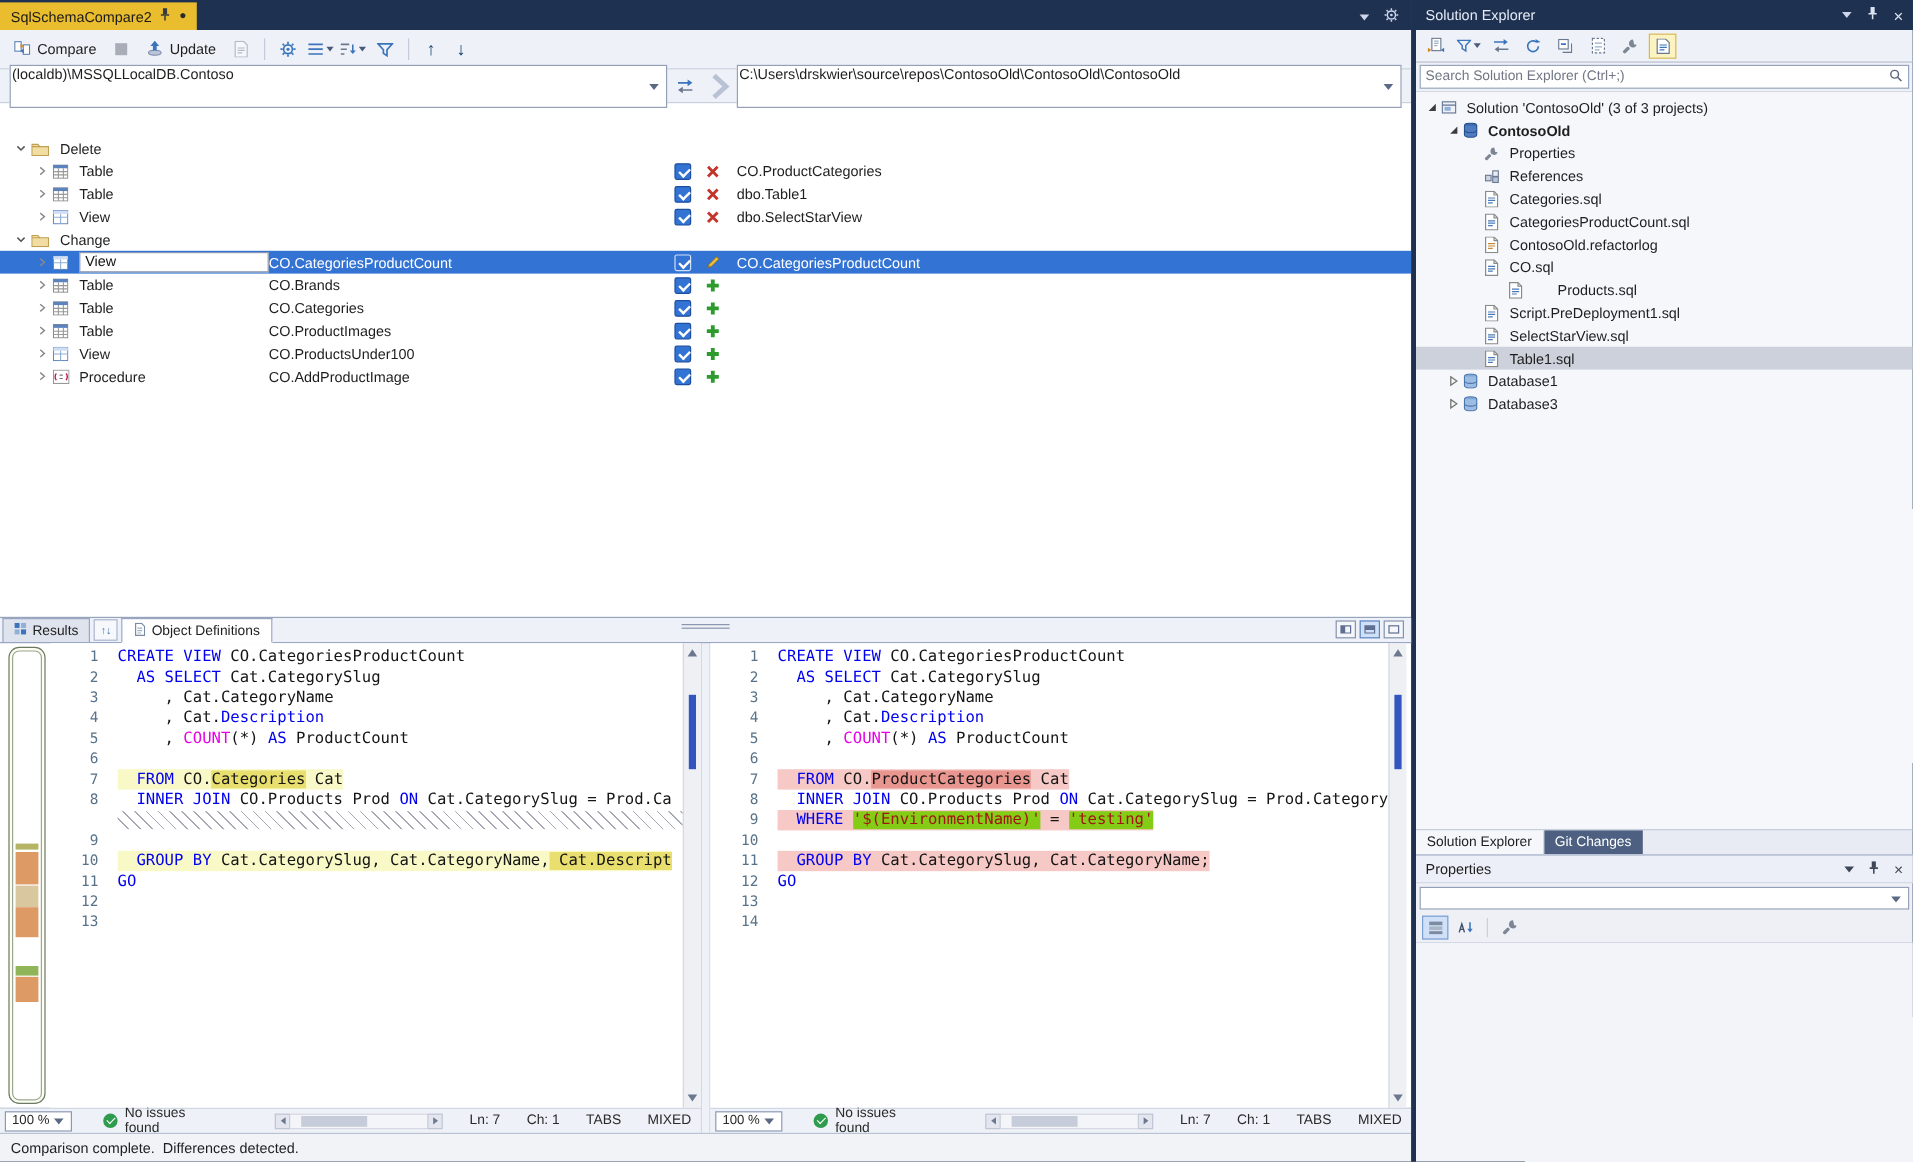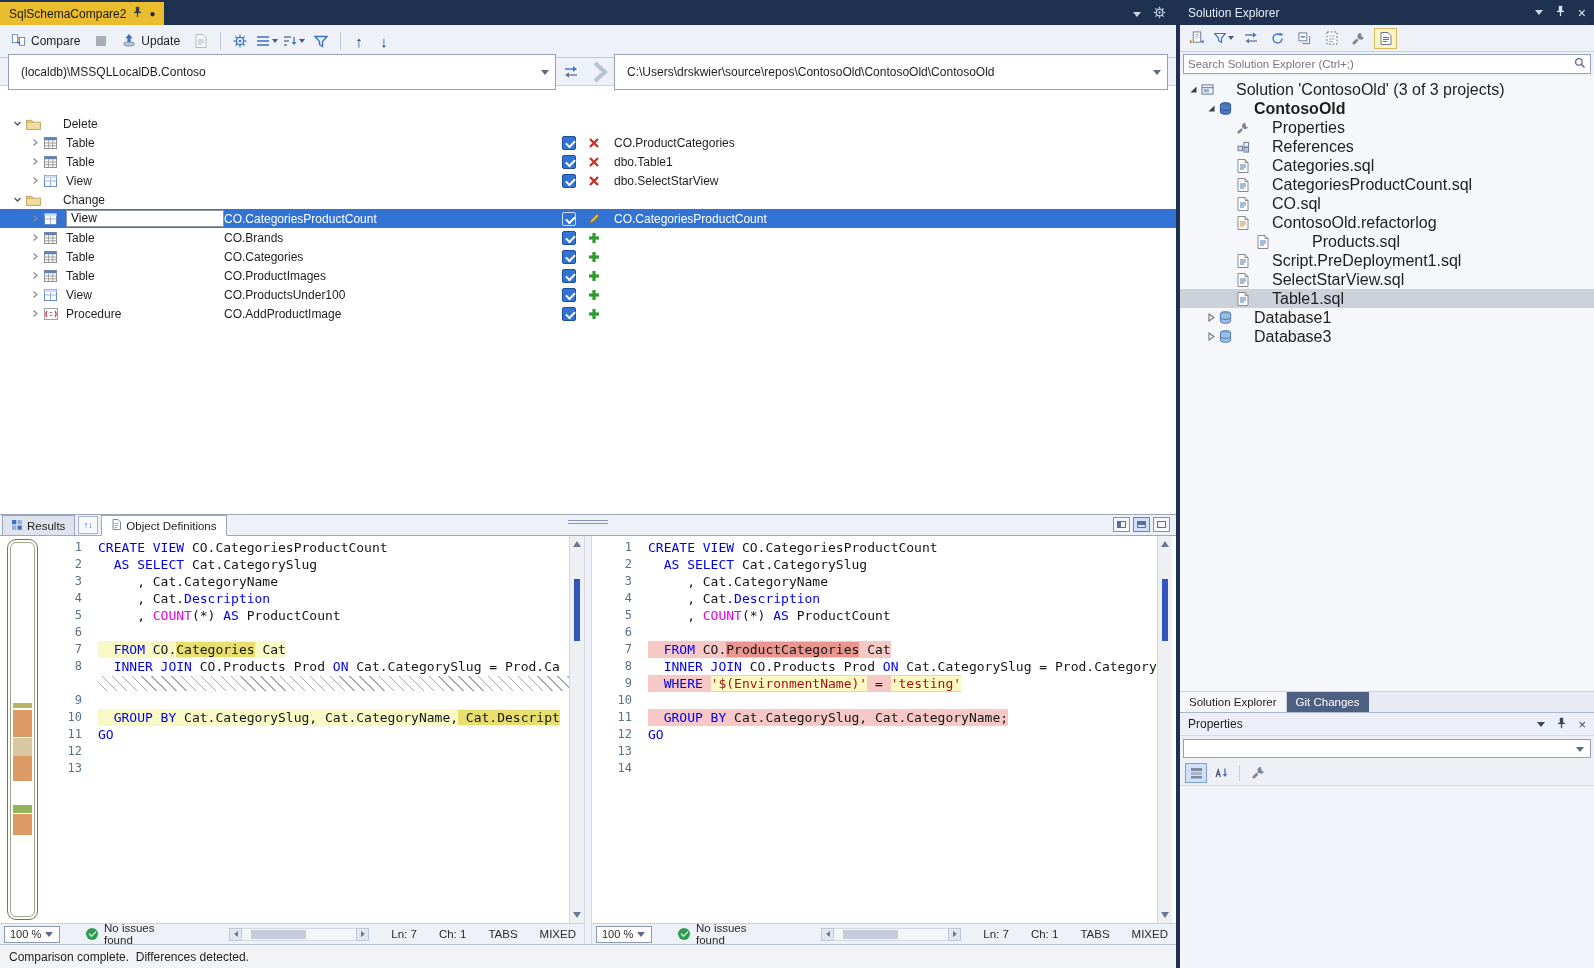--- a/index.html
+++ b/index.html
@@ -22,34 +22,34 @@
   .tb-btn{display:flex;align-items:center;gap:5px;border:none;background:transparent;font:12px "Liberation Sans",sans-serif;color:#1e1e1e;padding:2px 5px;cursor:default}
   .tb-ic{display:inline-flex;align-items:center;justify-content:center;width:22px;height:20px}
   .tb-sep{width:1px;height:18px;background:#c3cad9;margin:0 3px}
   .chev-s{width:0;height:0;border-left:3.5px solid transparent;border-right:3.5px solid transparent;border-top:4px solid #49597a;margin-left:2px}
   .arrow-btn{font-size:15px;font-weight:bold;color:#17406f;width:20px;text-align:center}
   .dim{opacity:.45}
   .stopsq{width:10px;height:10px;background:#a8adb8;display:inline-block}
 
   
   .conn-row{height:27px;background:#eef1f7;display:flex;align-items:center;padding:0 8px;flex:none}
-  .combo{height:36px;background:#fff;border:1px solid #94a0b8;display:flex;align-items:center;padding:0 22px 0 12px;position:relative;font-size:12px}
+  .combo{height:36px;background:#fff;border:1px solid #94a0b8;display:flex;padding:0 22px 0 1px;position:relative;font-size:12px}
   .combo .combo-arrow,.zoom-combo .combo-arrow,.props-combo .combo-arrow{position:absolute;right:6px;top:50%;margin-top:-2px;width:0;height:0;border-left:4px solid transparent;border-right:4px solid transparent;border-top:5px solid #5a6a85}
   .combo.src{width:548px}
   .combo.tgt{flex:1}
   .swap-btn{width:26px;display:flex;justify-content:center;align-items:center;margin:0 2px}
   .dir-chev{width:28px;display:flex;justify-content:center;align-items:center}
 
   
   .grid-area{flex:1;background:#fff;border-top:1px solid #c9cfdd;padding-top:28px;overflow:hidden}
   .grid-row{height:19px;display:flex;align-items:center;white-space:nowrap}
   .group-row{padding-left:8px;gap:0}
   .cell-exp{width:18px;display:inline-flex;justify-content:center;align-items:center;flex:none}
   .cell-ic{width:22px;display:inline-flex;justify-content:flex-start;align-items:center;flex:none}
-  .g-label{margin-left:15px}
+  .g-label{margin-left:2px}
   .obj-row{padding-left:26px}
   .cell-type{width:158px;flex:none}
   .cell-type.boxed{background:#fff;color:#111;border:1px solid #8a96ad;height:17px;line-height:15px;padding-left:4px;margin-right:0}
   .cell-src{width:338px;flex:none}
   .cell-cb{width:26px;flex:none;display:inline-flex;align-items:center}
   .cell-act{width:26px;flex:none;display:inline-flex;align-items:center;justify-content:flex-start}
   .cell-tgt{flex:1}
   .obj-row.selected{background:#3273d4;color:#fff}
   .checkbox{width:14px;height:14px;background:#3273d4;border:1px solid #1e4f9e;border-radius:2px;position:relative;display:inline-block}
   .checkbox::after{content:"";position:absolute;left:2.5px;top:3px;width:7px;height:4px;border-left:2px solid #fff;border-bottom:2px solid #fff;transform:rotate(-45deg)}
@@ -86,21 +86,21 @@
   .code-line{display:flex;height:17px;line-height:17px;font-family:"DejaVu Sans Mono",monospace;font-size:13px;white-space:pre}
   .ln{width:56px;padding-right:16px;text-align:right;color:#577289;flex:none;font-size:12px}
   .ct{display:inline-block}
   .bg-y{background:#f9f9c8}
   .bg-r{background:#f6c9c6}
   .tok-k{color:#0000ee}
   .tok-p{color:#151515}
   .tok-m{color:#e800e8}
   .tok-wy{background:#e9df6e;color:#151515}
   .tok-wr{background:#e8968f;color:#151515}
-  .tok-sr{background:#fef9c3;color:#a31515}
+  .tok-sr{background:#84cc16;color:#a31515}
   .hatch-fill{flex:1;background:repeating-linear-gradient(45deg,#ffffff 0 6px,#a8a8b4 6px 7px);height:15px;margin-top:1px}
 
   .vscroll{width:15px;flex:none;background:#eef0f4;border-left:1px solid #d4d8e2;position:relative}
   .vs-ar{position:absolute;left:3px;width:0;height:0;border-left:4.5px solid transparent;border-right:4.5px solid transparent}
   .vs-ar.up{top:5px;border-bottom:6px solid #6b7890}
   .vs-ar.dn{bottom:5px;border-top:6px solid #6b7890}
   .vs-mark{position:absolute;left:4px;width:6px;background:#3355c0}
   .right-pad{width:4px;flex:none;background:#fff}
 
   .ed-status{height:21px;flex:none;background:#eef1f7;border-top:1px solid #c9cfdd;display:flex;align-items:center;font-size:11.5px;color:#2a2a2a;padding:0 8px 0 4px}
@@ -130,21 +130,21 @@
   .se-tbi.toggled{background:#fdf3c2;border:1px solid #d5b95e}
   .se-search{height:24px;flex:none;background:#eef1f7;padding:2px 3px;display:flex}
   .se-search-box{flex:1;background:#fff;border:1px solid #96a4bc;display:flex;align-items:center;padding:0 4px}
   .se-search-box input{flex:1;border:none;outline:none;font:11.5px "Liberation Sans",sans-serif;color:#444;background:transparent}
   .se-search-box input::placeholder{color:#717784}
   .se-tree{flex:1;background:#f6f7fb;overflow:hidden;padding-top:4px;min-height:0}
   .tree-row{height:19px;display:flex;align-items:center;white-space:nowrap}
   .tree-row.sel{background:#cdd1dc}
   .t-exp{width:15px;display:inline-flex;justify-content:center;align-items:center;flex:none}
   .t-ic{width:18px;display:inline-flex;align-items:center;flex:none}
-  .t-label{margin-left:17px;font-size:16px}
+  .t-label{margin-left:3px;font-size:12px}
   .t-label.b{font-weight:bold}
   .se-tabs{height:21px;flex:none;background:#e8ebf3;display:flex;align-items:stretch;border-top:1px solid #c9cfdd}
   .se-tab{display:flex;align-items:center;padding:0 9px;font-size:11.5px}
   .se-tab.active{background:#f6f7fb;color:#1e1e1e;border-right:1px solid #c9cfdd}
   .se-tab.dark{background:#4d6082;color:#fff}
 
   
   .props{height:256px;flex:none;display:flex;flex-direction:column;background:#eef0f6}
   .props-header{height:24px;flex:none;display:flex;align-items:center;padding:0 8px;background:#eceff7;border-top:1px solid #aab4cc;border-bottom:1px solid #d5dae6;color:#1e1e1e}
   .props-header .hd-icons{margin-left:auto;display:flex;gap:12px;align-items:center}
@@ -859,35 +859,35 @@
             </svg>
           </span>
           <span class="t-label">CategoriesProductCount.sql</span>
         </div>
         <div class="tree-row" style="padding-left: 42px;">
           <span class="t-exp"></span>
           <span class="t-ic">
             <svg width="12" height="14" viewBox="0 0 12 14">
               <path d="M1,0.5 h7 l3,3 v10 h-10 z" fill="#fff" stroke="#8a8a8a"></path>
               <path d="M8,0.5 v3 h3" fill="none" stroke="#8a8a8a"></path>
-              <path d="M3,6 h6 M3,8 h6 M3,10 h4" stroke="#4a7ab8"></path>
-            </svg>
-          </span>
-          <span class="t-label">CO.sql</span>
+              <path d="M3,6 h6 M3,8 h6 M3,10 h4" stroke="#c78a3b"></path>
+            </svg>
+          </span>
+          <span class="t-label">ContosoOld.refactorlog</span>
         </div>
         <div class="tree-row" style="padding-left: 42px;">
           <span class="t-exp"></span>
           <span class="t-ic">
             <svg width="12" height="14" viewBox="0 0 12 14">
               <path d="M1,0.5 h7 l3,3 v10 h-10 z" fill="#fff" stroke="#8a8a8a"></path>
               <path d="M8,0.5 v3 h3" fill="none" stroke="#8a8a8a"></path>
-              <path d="M3,6 h6 M3,8 h6 M3,10 h4" stroke="#c78a3b"></path>
-            </svg>
-          </span>
-          <span class="t-label">ContosoOld.refactorlog</span>
+              <path d="M3,6 h6 M3,8 h6 M3,10 h4" stroke="#4a7ab8"></path>
+            </svg>
+          </span>
+          <span class="t-label">CO.sql</span>
         </div>
         <div class="tree-row" style="padding-left: 42px; gap: 20px;">
           <span class="t-exp"></span>
           <span class="t-ic">
             <svg width="12" height="14" viewBox="0 0 12 14">
               <path d="M1,0.5 h7 l3,3 v10 h-10 z" fill="#fff" stroke="#8a8a8a"></path>
               <path d="M8,0.5 v3 h3" fill="none" stroke="#8a8a8a"></path>
               <path d="M3,6 h6 M3,8 h6 M3,10 h4" stroke="#4a7ab8"></path>
             </svg>
           </span>

